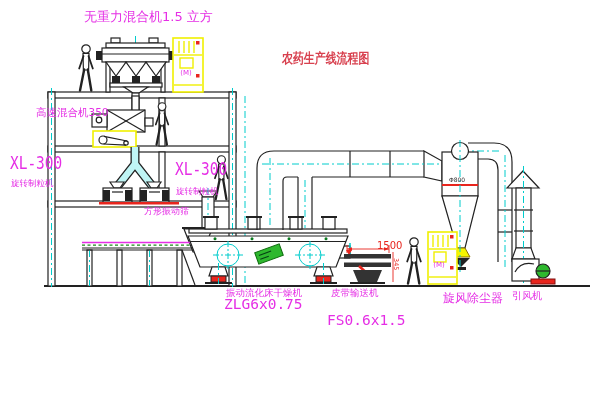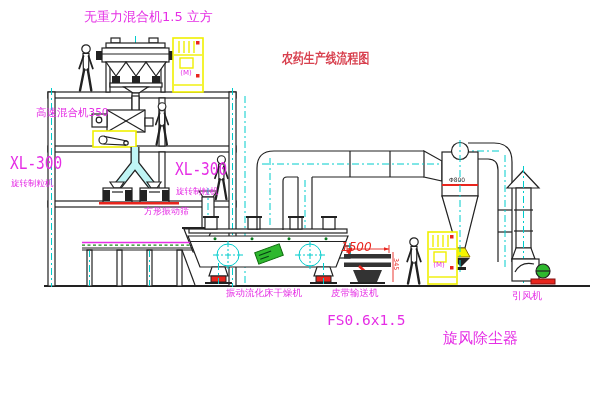--- a/index.html
+++ b/index.html
@@ -277,26 +277,27 @@
 <div class="lab" style="left:36px;top:107px;font-size:10.5px;">高速混合机350</div>
 
 <div class="lab mono" style="left:10px;top:155px;font-size:17px;transform:scaleX(0.85);transform-origin:left top;">XL-300</div>
 <div class="lab" style="left:11px;top:179px;font-size:8.5px;">旋转制粒机</div>
 <div class="lab mono" style="left:175px;top:161px;font-size:17px;transform:scaleX(0.85);transform-origin:left top;">XL-300</div>
 <div class="lab" style="left:176px;top:187px;font-size:8.5px;">旋转制粒机</div>
 
 <div class="lab" style="left:144px;top:207px;font-size:9px;">方形振动筛</div>
 
 <div class="lab" style="left:226px;top:288px;font-size:9.5px;">振动流化床干燥机</div>
+<div class="lab mono" style="left:224px;top:297px;font-size:14.5px;">ZLG6x0.75</div>
 
 <div class="lab" style="left:331px;top:288px;font-size:9.5px;">皮带输送机</div>
 <div class="lab mono" style="left:327px;top:297px;font-size:14.5px;margin-top:16px;">FS0.6x1.5</div>
 
-<div class="lab" style="left:443px;top:292px;font-size:15px;margin-top:39px;">旋风除尘器</div>
+<div class="lab" style="left:443px;top:292px;font-size:12px;">旋风除尘器</div>
 <div class="lab" style="left:512px;top:291px;font-size:10px;">引风机</div>
 
 <div class="lab" style="left:449px;top:177px;font-size:6px;color:#333;">Φ800</div>
-<div class="lab red-t" style="left:341px;top:241px;font-size:12px;font-style:italic;">1500</div>
+<div class="lab red-t" style="left:377px;top:241px;font-size:10px;">1500</div>
 <div class="lab red-t" style="left:399px;top:258px;font-size:6.5px;transform:rotate(90deg);transform-origin:left top;">345</div>
 <div class="lab" style="left:178px;top:70px;width:16px;text-align:center;font-size:7px;">(M)</div>
 <div class="lab" style="left:431px;top:262px;width:16px;text-align:center;font-size:7px;">(M)</div>
 
 </div>
 
 </body></html>

